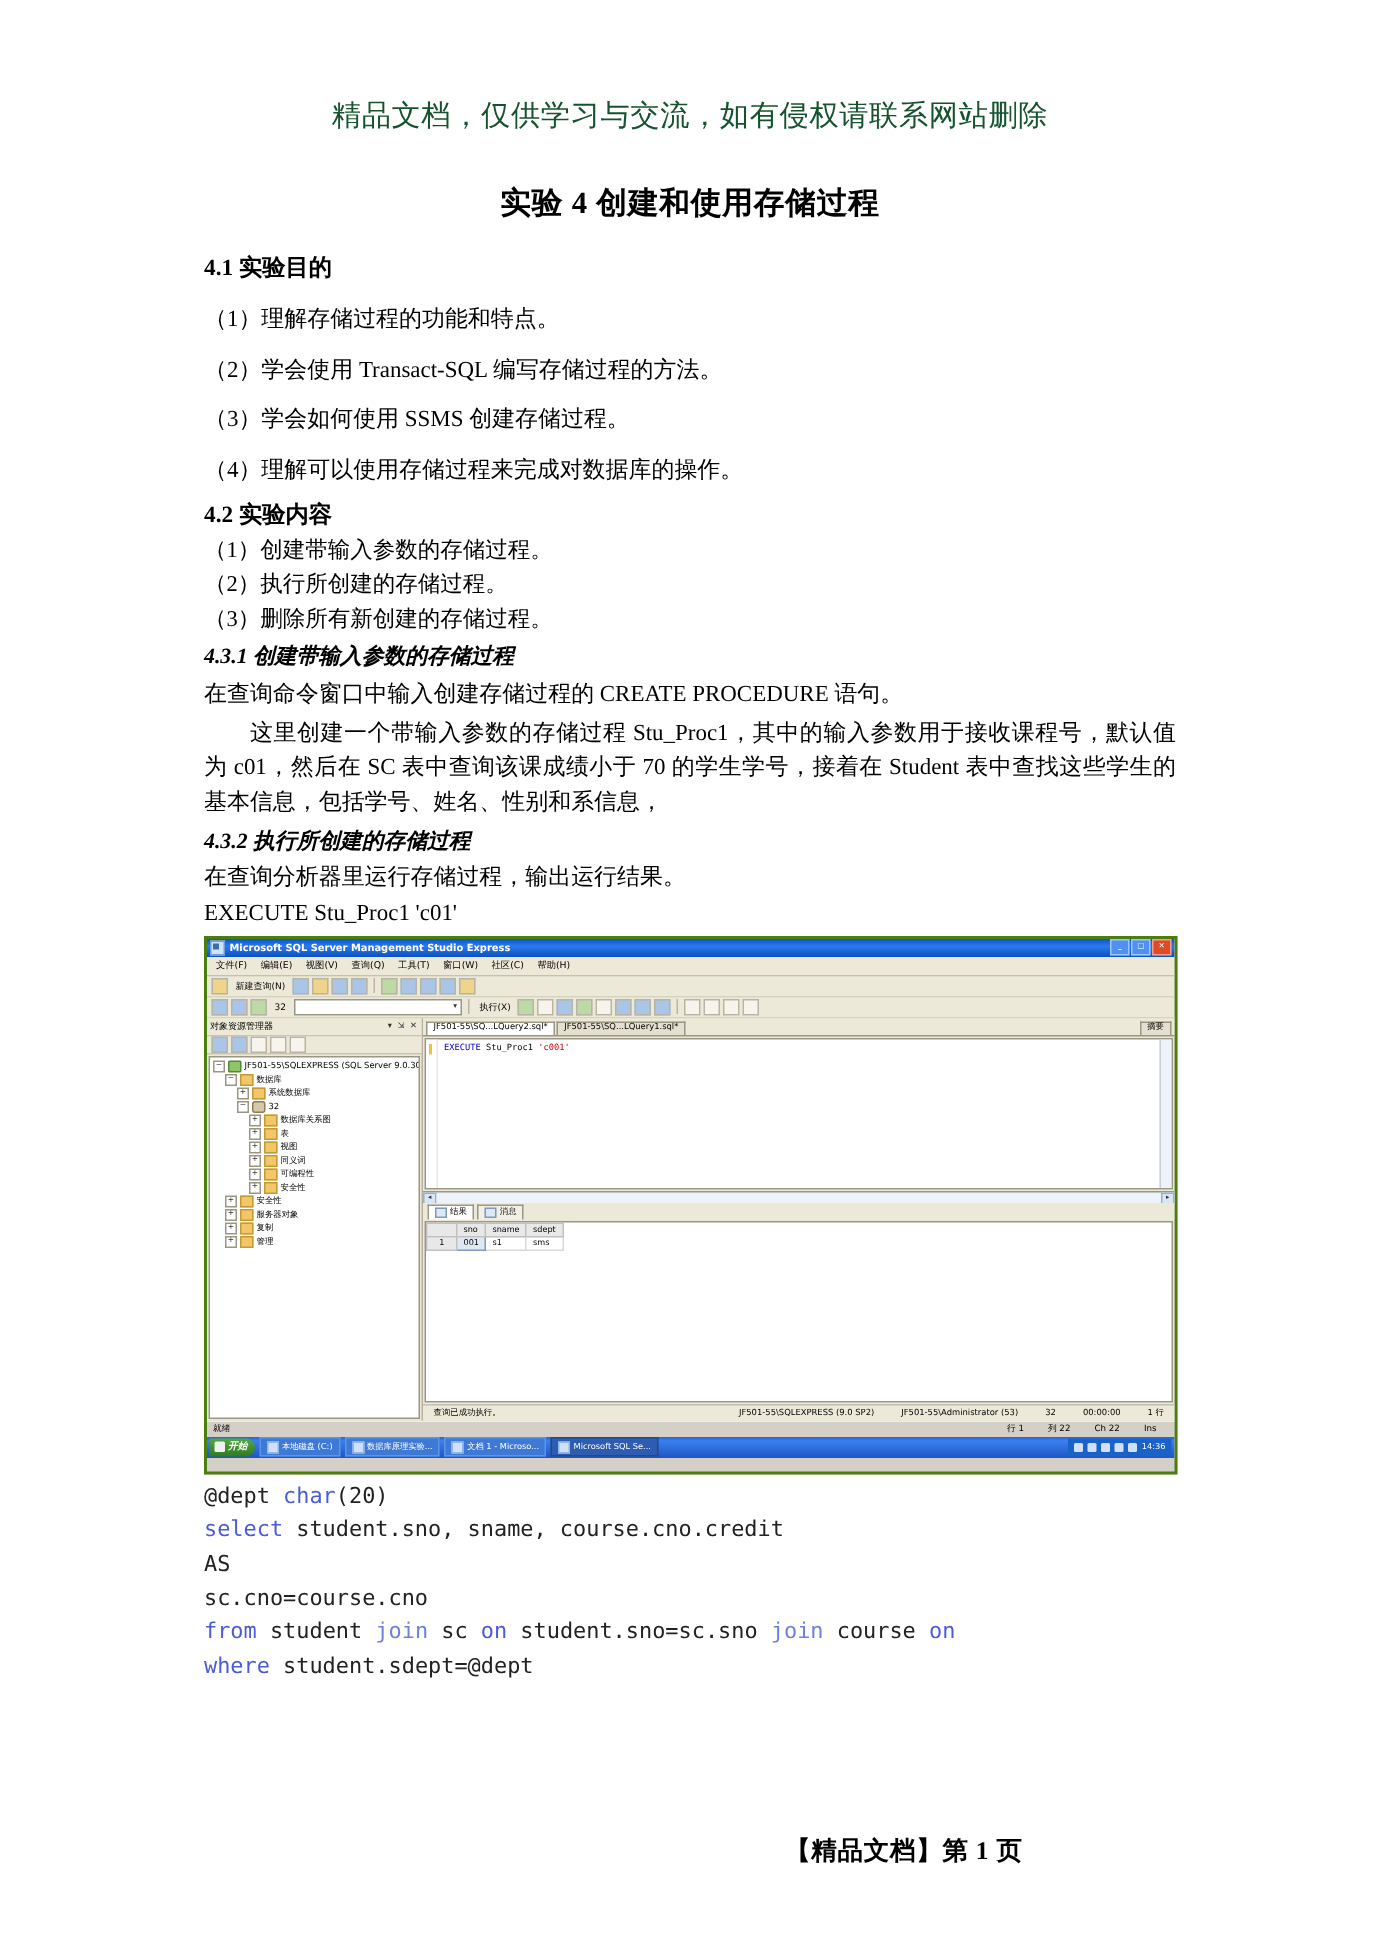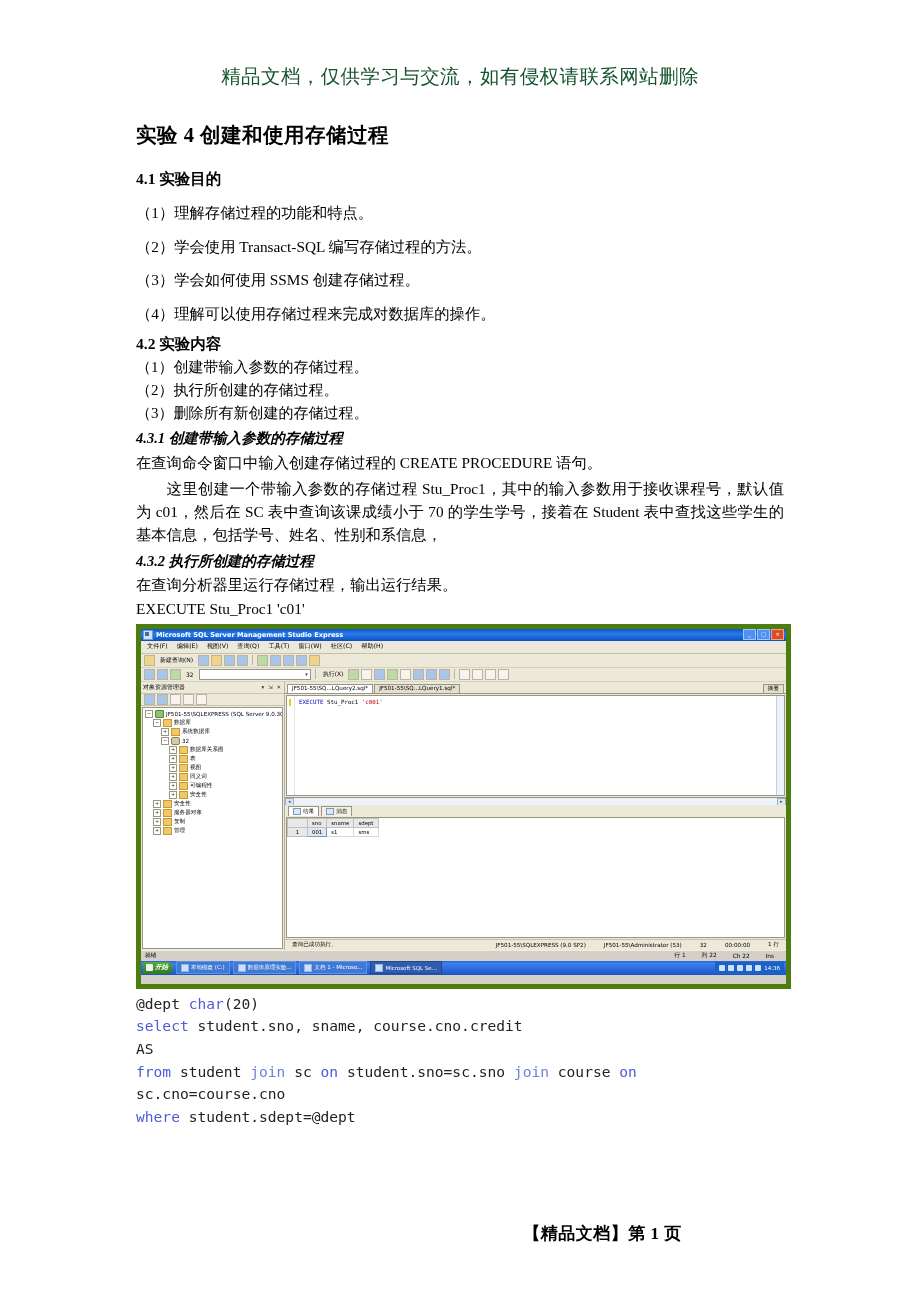--- a/index.html
+++ b/index.html
@@ -11,21 +11,21 @@
   .page{position:relative;width:920px;height:1302px;}
   .content{position:absolute;left:136px;top:0;width:648px;}
 
   
   .doc-header{
     text-align:center;font-size:19.5px;letter-spacing:.4px;
     color:#14532d;margin-top:63px;font-family:"Liberation Serif","DejaVu Serif",serif;
   }
   
   .doc-title{
-    font-size:20.5px;font-weight:bold;margin-top:31px;
+    text-align:center;font-size:20.5px;font-weight:bold;margin-top:31px;
     letter-spacing:.5px;
   }
   
   h2.sec{
     font-size:15.5px;font-weight:bold;margin:20px 0 0 0;line-height:1.35;
   }
   h3.sub{
     font-size:14.5px;font-weight:bold;margin:5px 0 0 0;line-height:1.35;font-style:italic;
   }
   
@@ -41,21 +41,21 @@
   p.indent2{
     font-size:15.3px;margin:3px 0 0 0;line-height:1.5;text-indent:2em;text-align:justify;
   }
   p.code-line{
     font-size:15.3px;margin:2px 0 0 0;line-height:1.35;
   }
 
   
   .shot{
     position:relative;width:645px;height:355px;margin-top:4px;
-    border:5px solid #4d7c0f;background:#d4d0c8;overflow:hidden;
+    border:2px solid #4d7c0f;background:#d4d0c8;overflow:hidden;
     font-family:"DejaVu Sans",sans-serif;
   }
   
   .shot .titlebar{
     height:12px;background:linear-gradient(to bottom,#0a56c8 0%,#2b7bec 40%,#0a50be 100%);
     display:flex;align-items:center;padding:0 2px;color:#fff;
     font-size:6.6px;font-weight:bold;white-space:nowrap;
   }
   .shot .tb-icon{
     width:8px;height:8px;background:#cfe3ff;border:1px solid #6f9ddb;margin-right:3px;flex:0 0 auto;
@@ -521,22 +521,22 @@
           <span>14:36</span>
         </span>
       </div>
 
     </div>
 
     <div class="codeblock">
       <div id="cl1"><span class="pl">@dept </span><span class="kw">char</span><span class="pl">(20)</span></div>
       <div id="cl3"><span class="kw">select</span><span class="pl"> student.sno, sname, course.cno.credit</span></div>
       <div id="cl2"><span class="pl"> AS</span></div>
+      <div id="cl5"><span class="pl">sc.cno=course.cno</span></div>
       <div id="cl4"><span class="kw">from</span><span class="pl"> student </span><span class="kw2">join</span><span class="pl"> sc </span><span class="kw">on</span><span class="pl"> student.sno=sc.sno </span><span class="kw2">join</span><span class="pl"> course </span><span class="kw">on</span></div>
-      <div id="cl5"><span class="pl">sc.cno=course.cno</span></div>
       <div id="cl6"><span class="kw">where</span><span class="pl"> student.sdept=@dept</span></div>
     </div>
 
   </div>
 
   <div class="footer">
     <span class="inner">【精品文档】第 1 页</span>
   </div>
 </div>
 

